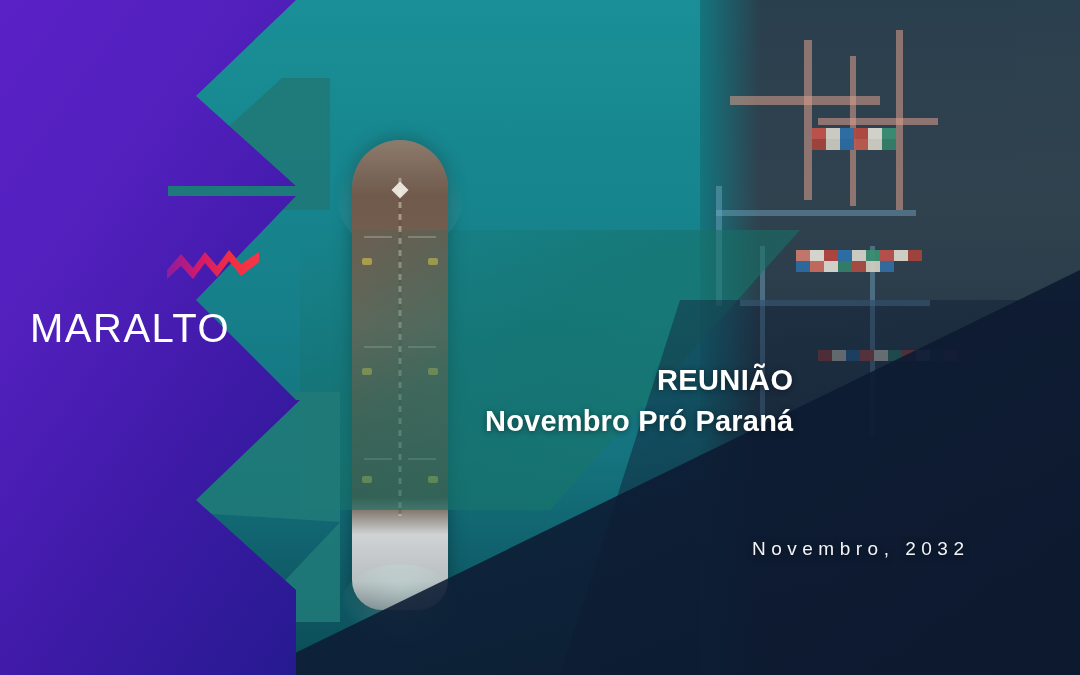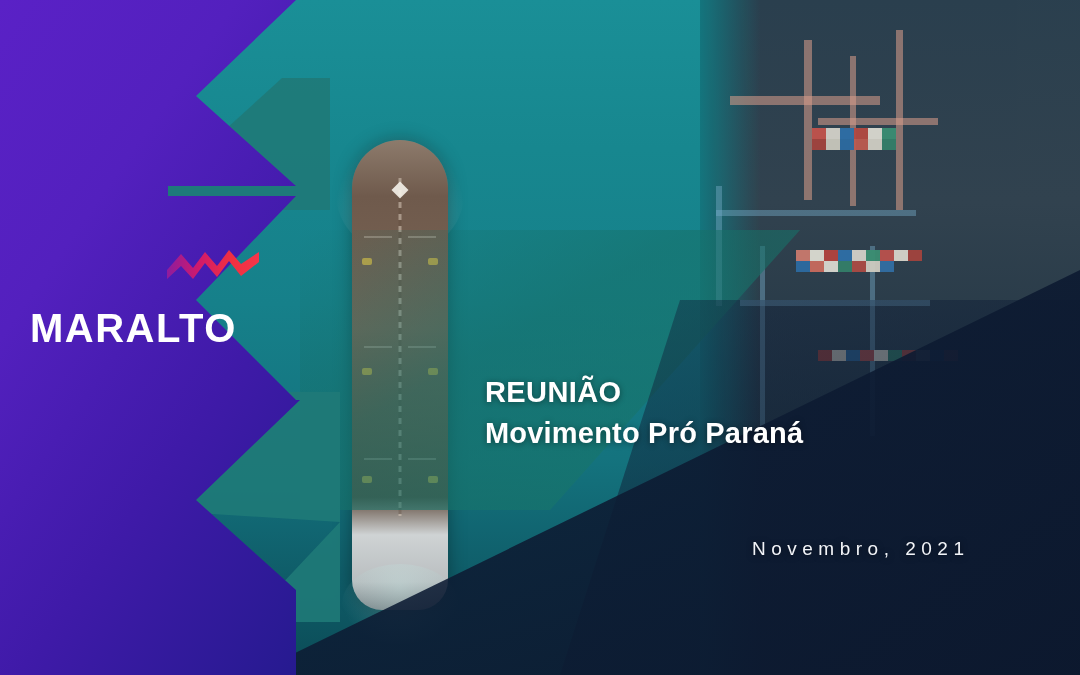--- a/index.html
+++ b/index.html
@@ -119,21 +119,21 @@
     position:absolute; left:150px; top:392px; width:190px; height:230px;
     background:#1f7a78; opacity:.9;
     clip-path:polygon(130px 0, 190px 0, 190px 230px, 96px 230px, 190px 130px, 0 118px, 0 104px);
   }
 
   .logo-mark {
     position:absolute; left:165px; top:246px; width:96px; height:34px;
   }
   .logo-wordmark {
     position:absolute; left:30px; top:306px;
-    font-size:40px; font-weight:700; letter-spacing:1.5px; color:#ffffff;
+    font-size:40px; font-weight:400; letter-spacing:1.5px; color:#ffffff;
   }
   .logo-sub {
     position:absolute; left:30px; top:373px;
     font-size:13.5px; font-weight:700; letter-spacing:1.6px;
     line-height:17px; color:#f0eaf8;
   }
 
   
   .dark-diag {
     position:absolute; inset:0;
@@ -149,21 +149,21 @@
   }
 
   
   .green-wedge {
     position:absolute; left:300px; top:230px; width:500px; height:280px;
     background:linear-gradient(150deg, rgba(20,110,105,.0) 0%, rgba(22,112,104,.55) 40%, rgba(24,120,108,.7) 100%);
     clip-path:polygon(0 0, 500px 0, 250px 280px, 0 280px);
   }
 
   
-  .title-block { position:absolute; left:485px; top:376px; }
+  .title-block { position:absolute; left:485px; top:364px;text-align:right; }
   .title-1 {
     font-size:29px; font-weight:700; color:#fff; letter-spacing:.4px;
     text-shadow:0 1px 6px rgba(0,0,0,.45);
   }
   .title-2 {
     font-size:29px; font-weight:700; color:#fff; letter-spacing:.2px;
     margin-top:8px; text-shadow:0 1px 6px rgba(0,0,0,.45);
   }
   .date-line {
     position:absolute; left:752px; top:538px;
@@ -330,19 +330,19 @@
       </defs>
       <path d="M2,24 L16,8 L28,22 L40,6 L52,20 L64,4 L76,18 L94,6 L94,16 L76,30 L64,15 L52,31 L40,17 L28,33 L16,20 L2,33 Z" fill="url(#waveGrad)"></path>
     </svg>
   </div>
 
   <div class="logo-wordmark">MARALTO</div>
 
 
   <div class="title-block">
     <div class="title-1">REUNIÃO</div>
-    <div class="title-2">Movimento Pró Paraná</div>
+    <div class="title-2">Novembro Pró Paraná</div>
   </div>
 
-  <div class="date-line">Novembro, 2021</div>
+  <div class="date-line">Novembro, 2032</div>
 
 
 </div>
 
 </body></html>

